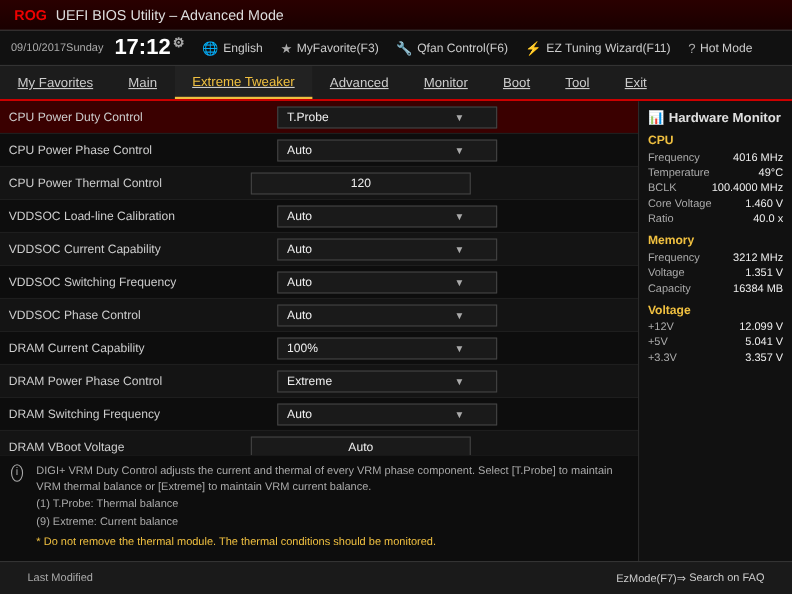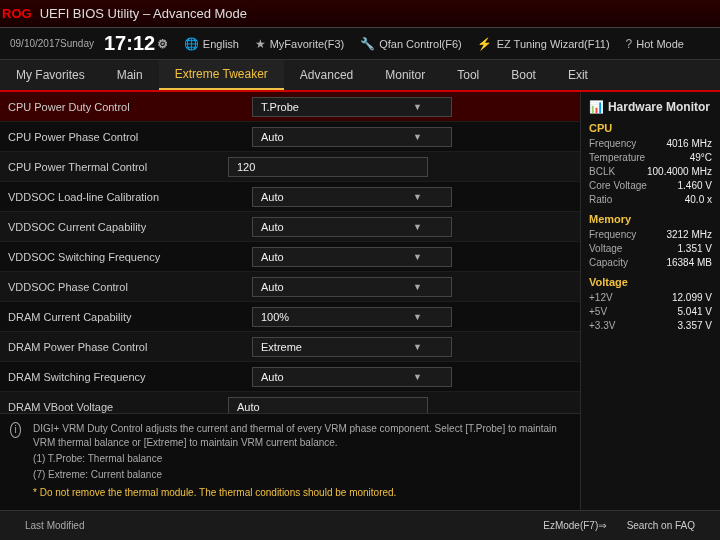--- a/index.html
+++ b/index.html
@@ -12,21 +12,21 @@
       color: #ccc;
       overflow: hidden;
     }
 
     
     .title-bar {
       background: linear-gradient(180deg, #2a0000 0%, #1a0000 100%);
       height: 28px;
       display: flex;
       align-items: center;
-      padding: 0 2px;
+      padding: 0 13px;
       border-bottom: 1px solid #444;
     }
     .title-bar-logo {
       color: #e00;
       font-weight: bold;
       font-size: 13px;
       margin-right: 8px;
     }
     .title-bar-text {
       color: #ddd;
@@ -49,21 +49,20 @@
       line-height: 1.2;
       font-size: 10px;
       color: #aaa;
       margin-right: 4px;
     }
     .info-bar .time {
       font-size: 20px;
       font-weight: bold;
       color: #fff;
       display: flex;
-      align-items: center;
     }
     .info-bar .time-gear {
       font-size: 12px;
       margin-left: 2px;
       color: #aaa;
     }
     .info-bar-item {
       display: flex;
       align-items: center;
       gap: 4px;
@@ -73,20 +72,21 @@
     }
     .info-bar-icon { color: #aaa; font-size: 12px; }
 
     
     .nav-bar {
       background: #1c1c1c;
       height: 32px;
       display: flex;
       align-items: stretch;
       border-bottom: 2px solid #c00;
+      text-decoration: underline;
     }
     .nav-item {
       padding: 0 16px;
       display: flex;
       align-items: center;
       color: #ccc;
       font-size: 12px;
       cursor: pointer;
       white-space: nowrap;
     }
@@ -167,20 +167,21 @@
       font-size: 9px;
       pointer-events: none;
     }
     .text-input {
       background: #1a1a1a;
       border: 1px solid #444;
       color: #eee;
       font-size: 11px;
       padding: 3px 8px;
       width: 200px;
+      text-align: center;
     }
 
     
     .info-panel {
       background: #0d0d0d;
       border-top: 1px solid #2a2a2a;
       padding: 8px 10px;
       font-size: 10px;
       color: #aaa;
       min-height: 80px;
@@ -238,21 +239,21 @@
       display: flex;
       align-items: center;
       justify-content: space-between;
       padding: 0 25px;
       border-top: 1px solid #333;
       font-size: 10px;
       color: #aaa;
     }
     .footer-actions {
       display: flex;
-      gap: 20px;
+      gap: 3px;
     }
     .footer-action {
       color: #ccc;
       cursor: pointer;
     }
   </style>
 </head>
 <body>
 
 <div class="title-bar">
@@ -292,22 +293,22 @@
     <span>Hot Mode</span>
   </div>
 </div>
 
 <div class="nav-bar">
   <div class="nav-item">My Favorites</div>
   <div class="nav-item">Main</div>
   <div class="nav-item active">Extreme Tweaker</div>
   <div class="nav-item">Advanced</div>
   <div class="nav-item">Monitor</div>
+  <div class="nav-item">Boot</div>
   <div class="nav-item">Tool</div>
-  <div class="nav-item">Boot</div>
   <div class="nav-item">Exit</div>
 </div>
 
 <div class="main-layout">
 
   <div class="content-area">
     <div class="settings-scroll" id="settings-container">
 
     <div class="setting-row highlighted">
           <div class="setting-label">CPU Power Duty Control</div>
@@ -354,21 +355,21 @@
           <div class="setting-value"><input type="text" class="text-input" value="Auto" style=""></div>
         </div>
       </div>
 
     <div class="info-panel">
       <div style="display:flex;gap:6px">
         <div class="info-icon">i</div>
         <div>
           <p>DIGI+ VRM Duty Control adjusts the current and thermal of every VRM phase component. Select [T.Probe] to maintain VRM thermal balance or [Extreme] to maintain VRM current balance.</p>
           <p>(1) T.Probe: Thermal balance</p>
-          <p>(7) Extreme: Current balance</p>
+          <p>(9) Extreme: Current balance</p>
           <p style="margin-top:4px;color:#f0c040">* Do not remove the thermal module. The thermal conditions should be monitored.</p>
         </div>
       </div>
     </div>
   </div>
 
   <div class="sidebar">
     <div class="sidebar-title">
       <span>📊</span>
       <span>Hardware Monitor</span>

